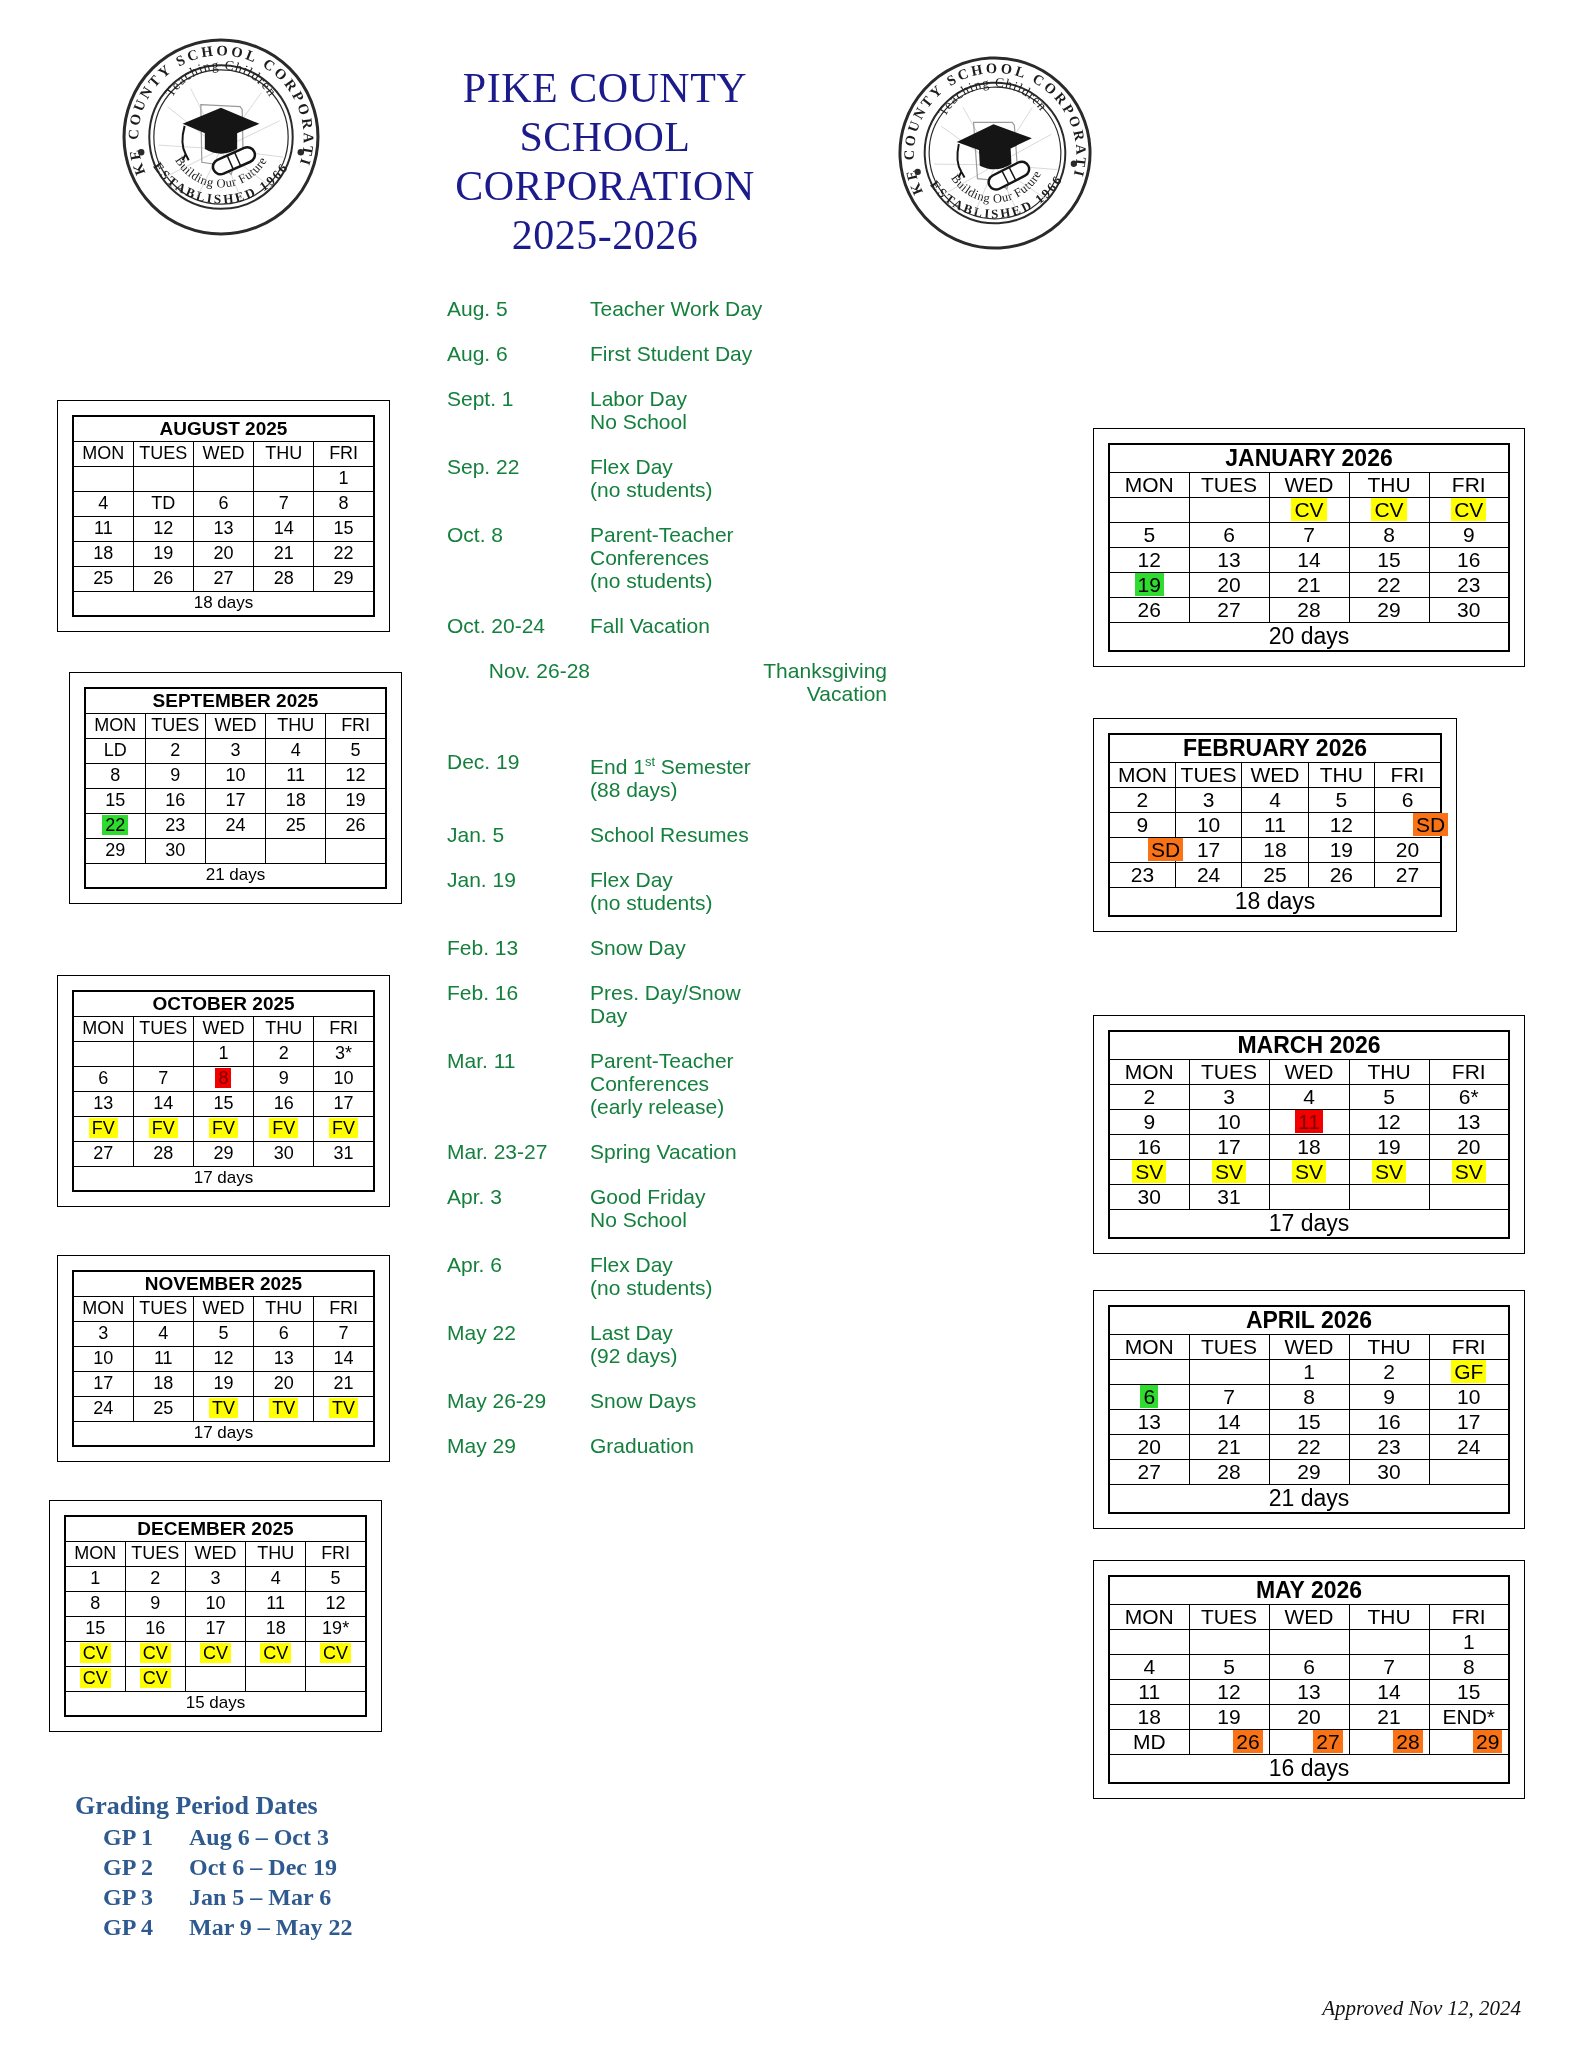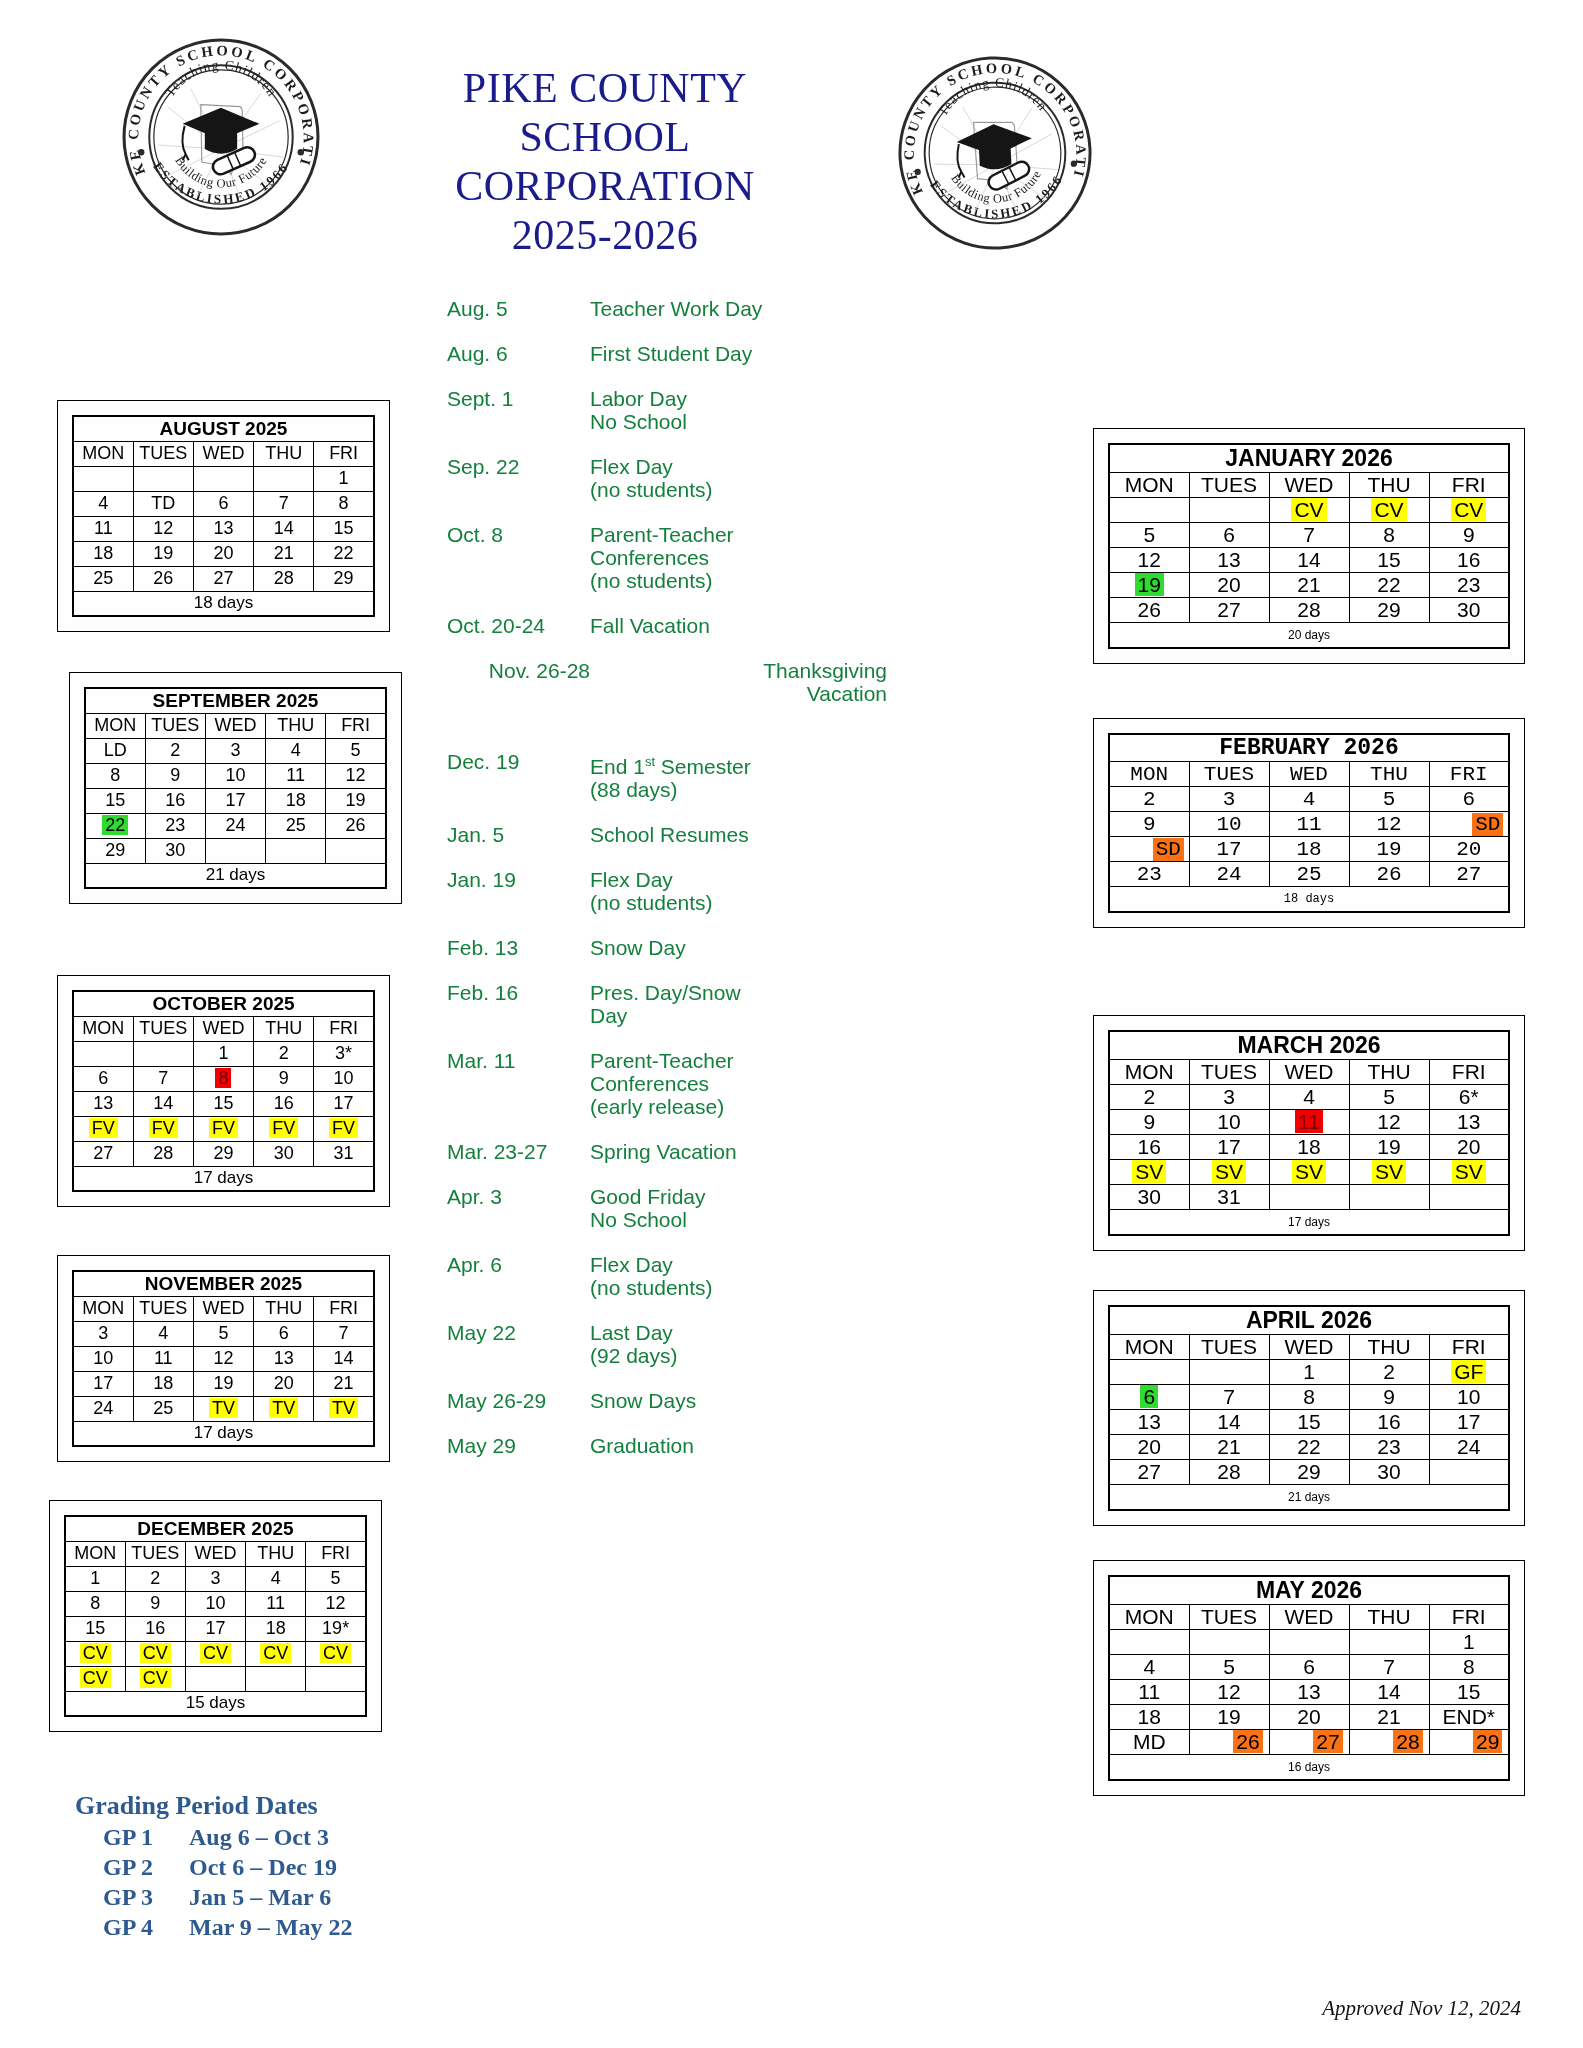--- a/index.html
+++ b/index.html
@@ -26,29 +26,29 @@
   .cal th, .cal td { border:1.8px solid #000; text-align:center; vertical-align:middle; padding:0; }
   .cal .cal-title { font-weight:bold; }
   .cal .day-h { font-weight:normal; }
   .cal .cal-days { font-weight:normal; }
 
   .cal-left  .cal th, .cal-left  .cal td { height:25px; font-size:18px; }
   .cal-left  .cal .cal-title { font-size:19px; }
   .cal-left  .cal .cal-days  { font-size:17px; }
   .cal-right .cal th, .cal-right .cal td { height:25px; font-size:21px; }
   .cal-right .cal .cal-title { font-size:23px; }
-  .cal-right .cal .cal-days  { font-size:12px;margin-top:32px; }
+  .cal-right .cal .cal-days  { font-size:23px;margin-top:32px; }
 
   #cal-aug { left:57px;   top:400px;  width:333px; }
   #cal-sep { left:69px;   top:672px;  width:333px; }
   #cal-oct { left:57px;   top:975px;  width:333px; }
   #cal-nov { left:57px;   top:1255px; width:333px; }
   #cal-dec { left:49px;   top:1500px; width:333px; }
   #cal-jan { left:1093px; top:428px;  width:432px; }
-  #cal-feb { left:1093px; top:718px;  width:432px;font-family:Liberation Mono, monospace; }
+  #cal-feb { left:1093px; top:718px;  width:364px; }
   #cal-mar { left:1093px; top:1015px; width:432px; }
   #cal-apr { left:1093px; top:1290px; width:432px; }
   #cal-may { left:1093px; top:1560px; width:432px; }
 
   .hl { padding:0 3px; }
   .hl-yellow { background:#ffff00; }
   .hl-green  { background:#2fdb2f; }
   .hl-cyan   { background:#f97316;margin-left:38px; }
   .hl-red    { background:#f20000; color:#7a0000; }
 

